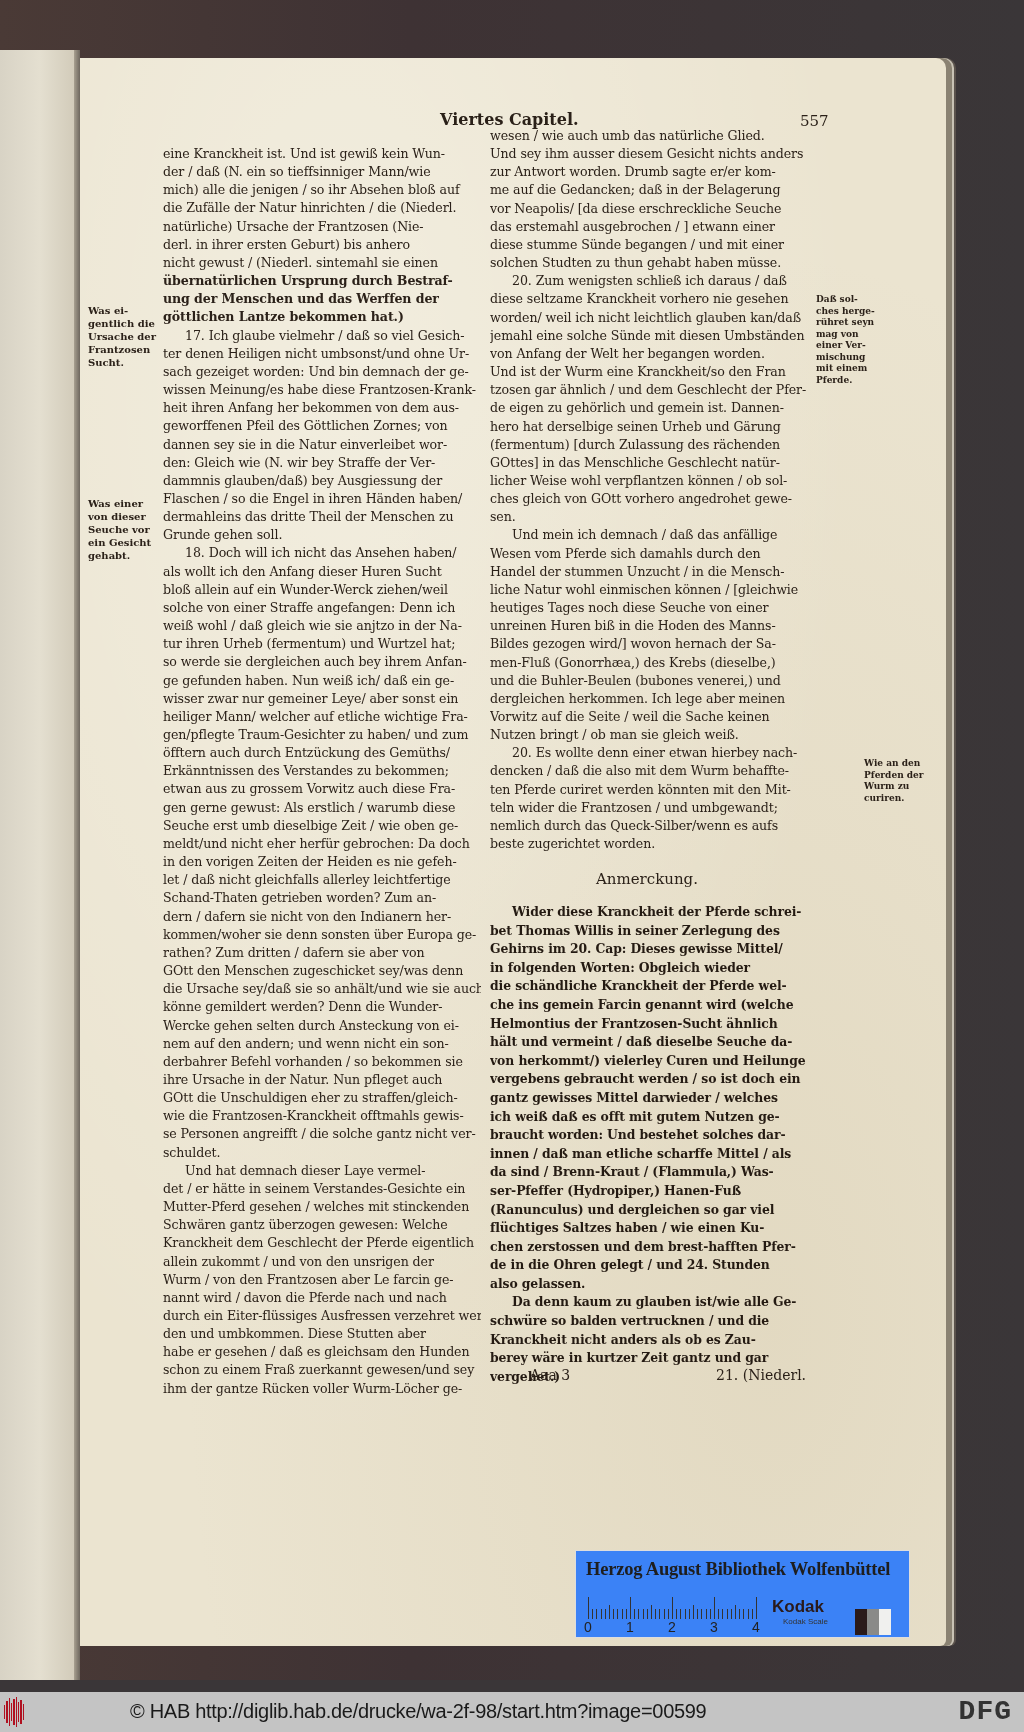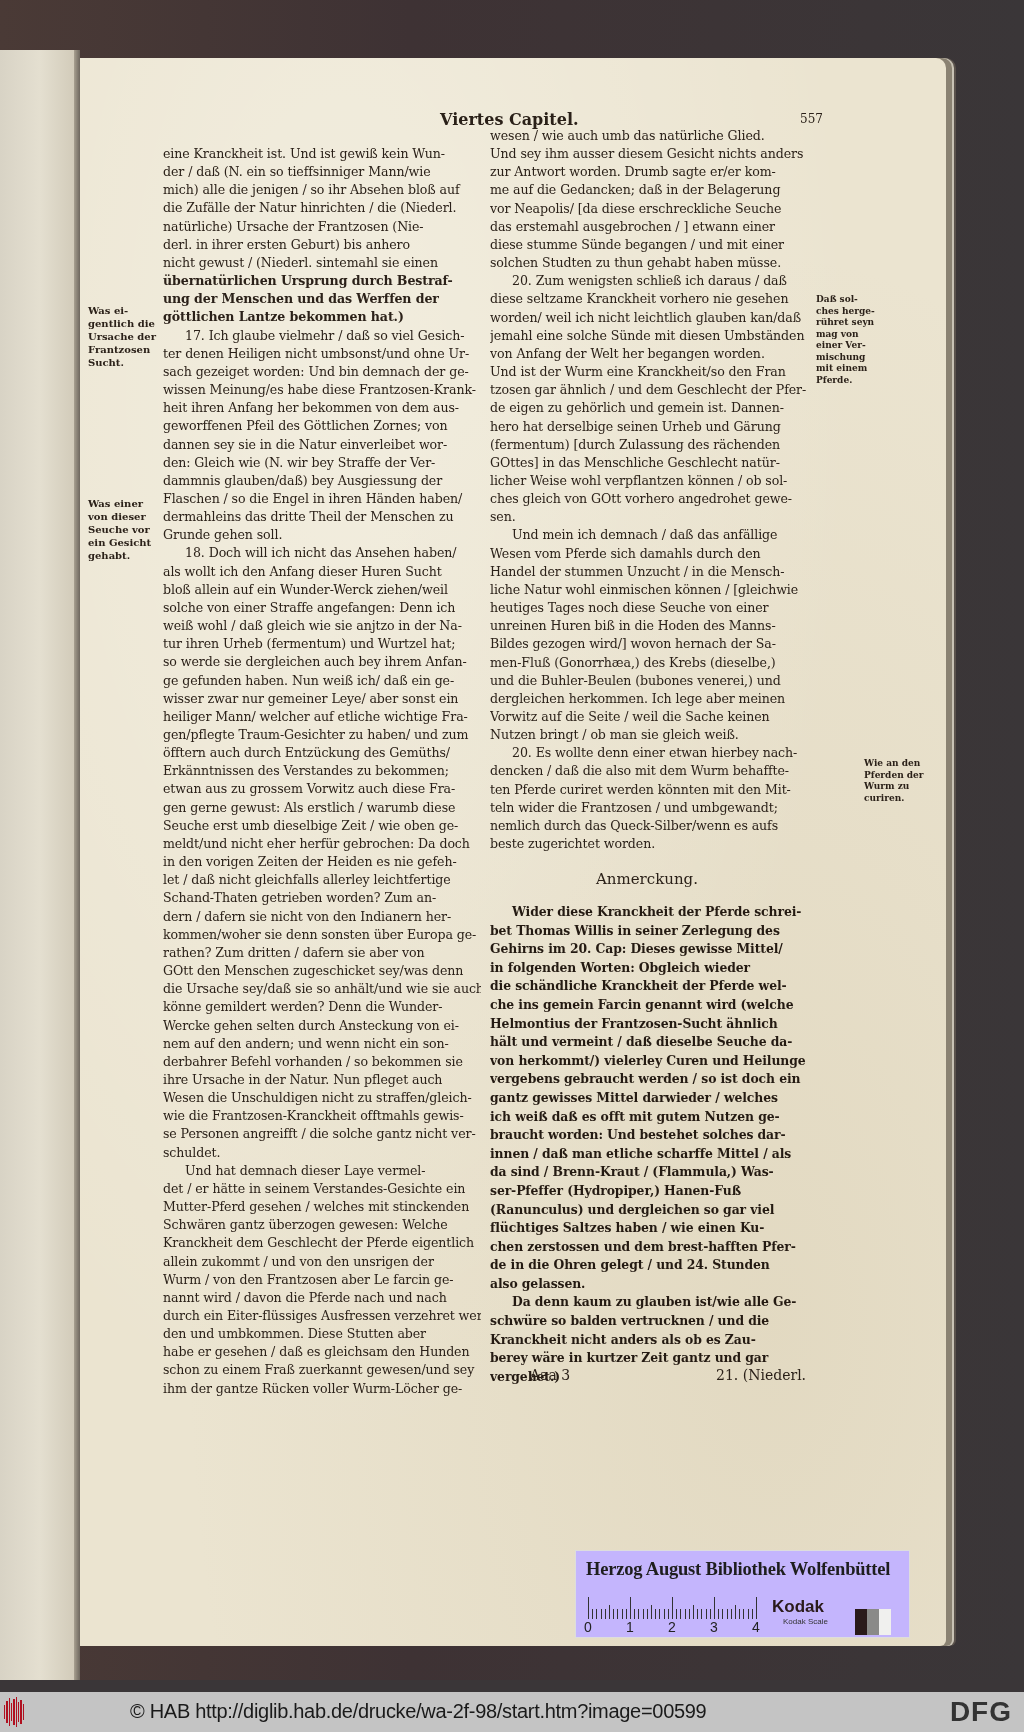--- a/index.html
+++ b/index.html
@@ -26,21 +26,21 @@
     background-image:
       radial-gradient(ellipse at 30% 20%, rgba(255,255,250,.35), transparent 60%),
       radial-gradient(ellipse at 80% 80%, rgba(200,185,150,.25), transparent 60%);
     border-radius:0 10px 6px 0;
     box-shadow: 6px 0 0 #8a8272, 8px 0 0 #c8c2b4, 10px 0 0 #5a524c;
   }
   .running-head {
     position:absolute; top:110px; left:440px; font-size:16px; font-weight:bold; color:#2a2018;
   }
   .page-number {
-    position:absolute; top:112px; left:800px; font-size:12px; color:#2a2018;
+    position:absolute; top:112px; left:800px; font-size:15px; color:#2a2018;
   }
   .col {
     position:absolute; font-size:12.6px; line-height:18.15px; color:#2b2119;
     text-align:justify; letter-spacing:-0.1px;
   }
   .col-left { left:163px; top:145px; width:318px; }
   .col-right { left:490px; top:127px; width:322px; }
   .col .line { display:block; white-space:nowrap; overflow:hidden; }
   .indent { padding-left:22px; }
   .bold { font-weight:bold; }
@@ -49,21 +49,21 @@
   }
   .heading-anm {
     position:absolute; left:596px; top:870px; font-size:15px; color:#2a2018;
   }
   .anm { font-weight:bold; color:#241a12; }
   .signature { position:absolute; left:530px; top:1367px; font-size:14px; color:#2a2018; }
   .catchword { position:absolute; left:716px; top:1367px; font-size:14px; color:#2a2018; }
 
   .hab-card {
     position:absolute; left:575px; top:1550px; width:333px; height:86px;
-    background:#c4b5fd; border:1px solid #ddd;
+    background:#3b82f6; border:1px solid #ddd;
   }
   .hab-title {
     position:absolute; left:10px; top:8px; font-family:"Liberation Serif", serif;
     font-weight:bold; font-size:18.5px; color:#1e1e1e; white-space:nowrap; letter-spacing:-0.2px;
   }
   .ruler { position:absolute; left:12px; top:40px; width:170px; height:42px; }
   .tick { position:absolute; bottom:14px; width:1px; background:#333; }
   .ruler-num { position:absolute; bottom:-2px; font-family:"Liberation Sans", sans-serif; font-size:14px; color:#222; transform:translateX(-50%); }
   .kodak { position:absolute; left:196px; top:46px; font-family:"Liberation Sans", sans-serif; font-weight:bold; font-size:17px; color:#2a1a1a; }
   .kodak-sub { position:absolute; left:207px; top:66px; font-family:"Liberation Sans", sans-serif; font-size:8px; color:#333; }
@@ -74,21 +74,21 @@
     position:absolute; left:0; top:1692px; width:1024px; height:56px;
     background:#c4c4c4; display:flex; align-items:center;
   }
   .hab-logo { position:absolute; left:4px; top:5px; width:20px; height:30px; display:flex; gap:1px; align-items:center; }
   .hab-logo span { display:block; width:1.5px; background:#b01020; }
   .copyright {
     position:absolute; left:130px; top:8px; font-family:"Liberation Sans", sans-serif;
     font-size:20px; color:#1a1a1a; letter-spacing:-0.3px;
   }
   .dfg-logo {
-    position:absolute; right:12px; top:4px; font-family:Liberation Sans, sans-serif;
+    position:absolute; right:12px; top:4px; font-family:Liberation Mono, monospace;
     font-weight:bold; font-size:28px; color:#333; letter-spacing:1px;
   }
 </style>
 </head>
 <body>
 
 <div class="scan-bg"></div>
 <div class="prev-page"></div>
 <div class="prev-gutter"></div>
 
@@ -143,21 +143,21 @@
     <span class="line">dern / dafern sie nicht von den Indianern her-</span>
     <span class="line">kommen/woher sie denn sonsten über Europa ge-</span>
     <span class="line">rathen? Zum dritten / dafern sie aber von</span>
     <span class="line">GOtt den Menschen zugeschicket sey/was denn</span>
     <span class="line">die Ursache sey/daß sie so anhält/und wie sie auch</span>
     <span class="line">könne gemildert werden? Denn die Wunder-</span>
     <span class="line">Wercke gehen selten durch Ansteckung von ei-</span>
     <span class="line">nem auf den andern; und wenn nicht ein son-</span>
     <span class="line">derbahrer Befehl vorhanden / so bekommen sie</span>
     <span class="line">ihre Ursache in der Natur. Nun pfleget auch</span>
-    <span class="line">Wesen die Unschuldigen nicht zu straffen/gleich-</span>
+    <span class="line">GOtt die Unschuldigen eher zu straffen/gleich-</span>
     <span class="line">wie die Frantzosen-Kranckheit offtmahls gewis-</span>
     <span class="line">se Personen angreifft / die solche gantz nicht ver-</span>
     <span class="line">schuldet.</span>
     <span class="line indent">Und hat demnach dieser Laye vermel-</span>
     <span class="line">det / er hätte in seinem Verstandes-Gesichte ein</span>
     <span class="line">Mutter-Pferd gesehen / welches mit stinckenden</span>
     <span class="line">Schwären gantz überzogen gewesen: Welche</span>
     <span class="line">Kranckheit dem Geschlecht der Pferde eigentlich</span>
     <span class="line">allein zukommt / und von den unsrigen der</span>
     <span class="line">Wurm / von den Frantzosen aber Le farcin ge-</span>

